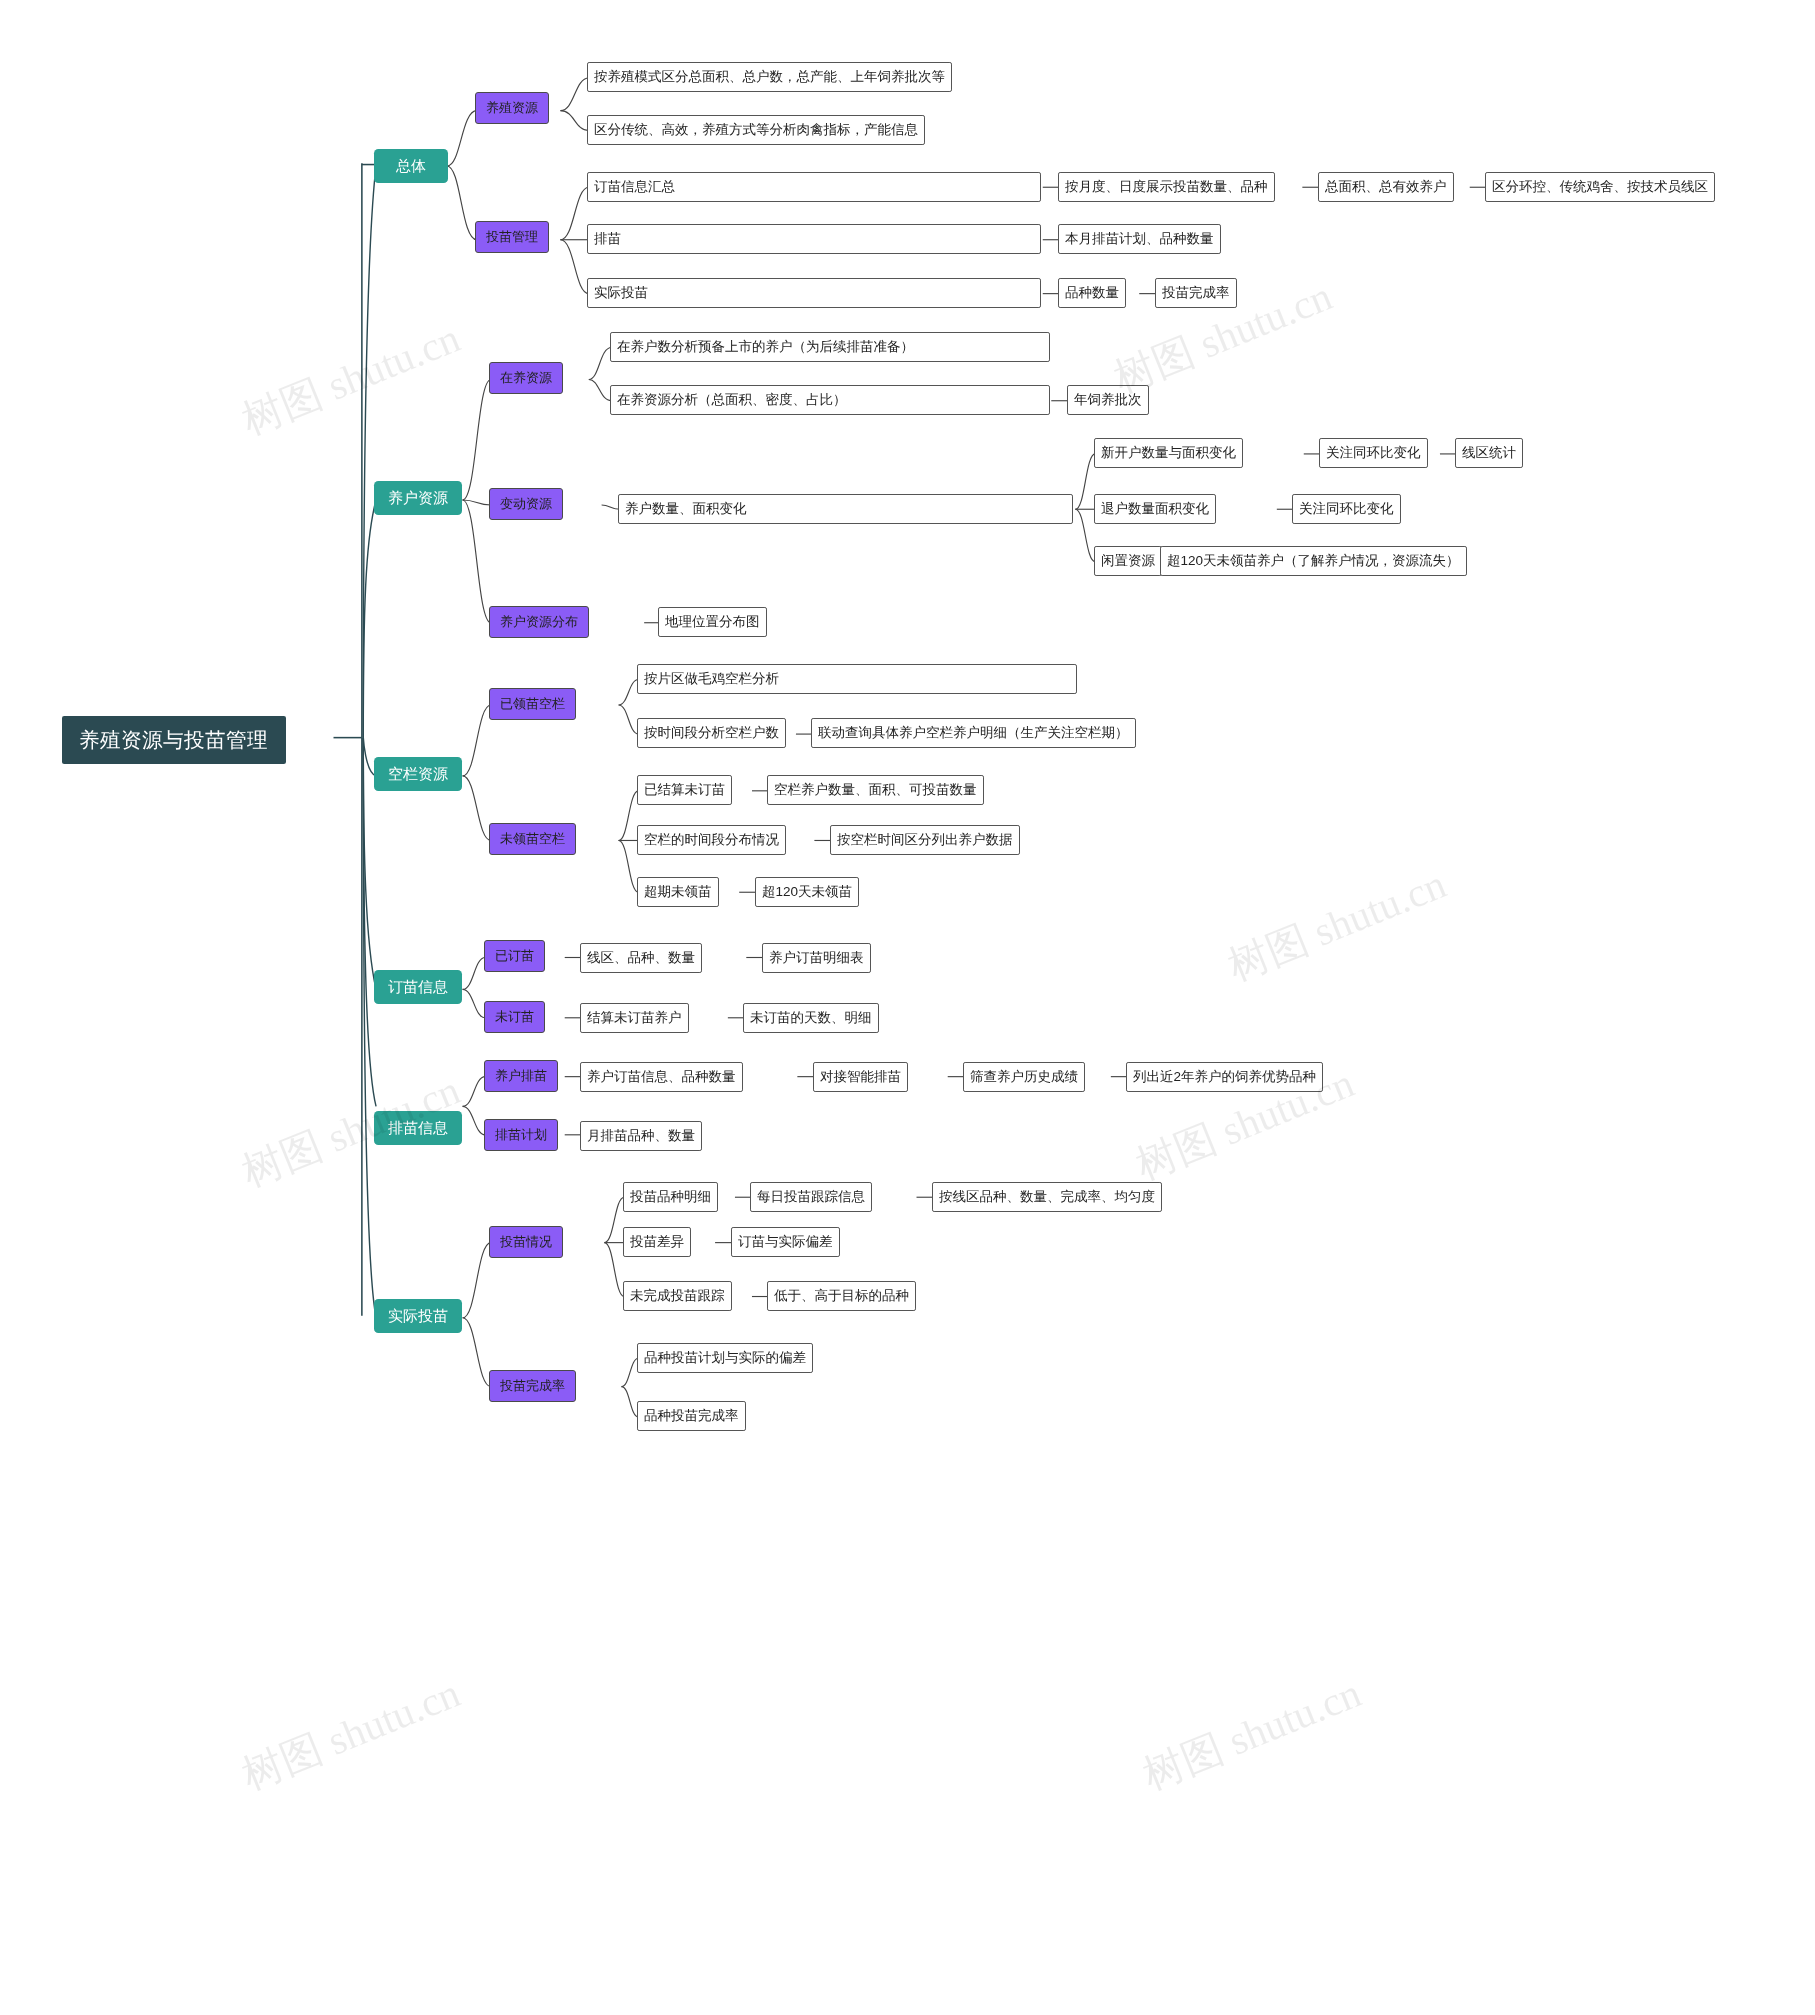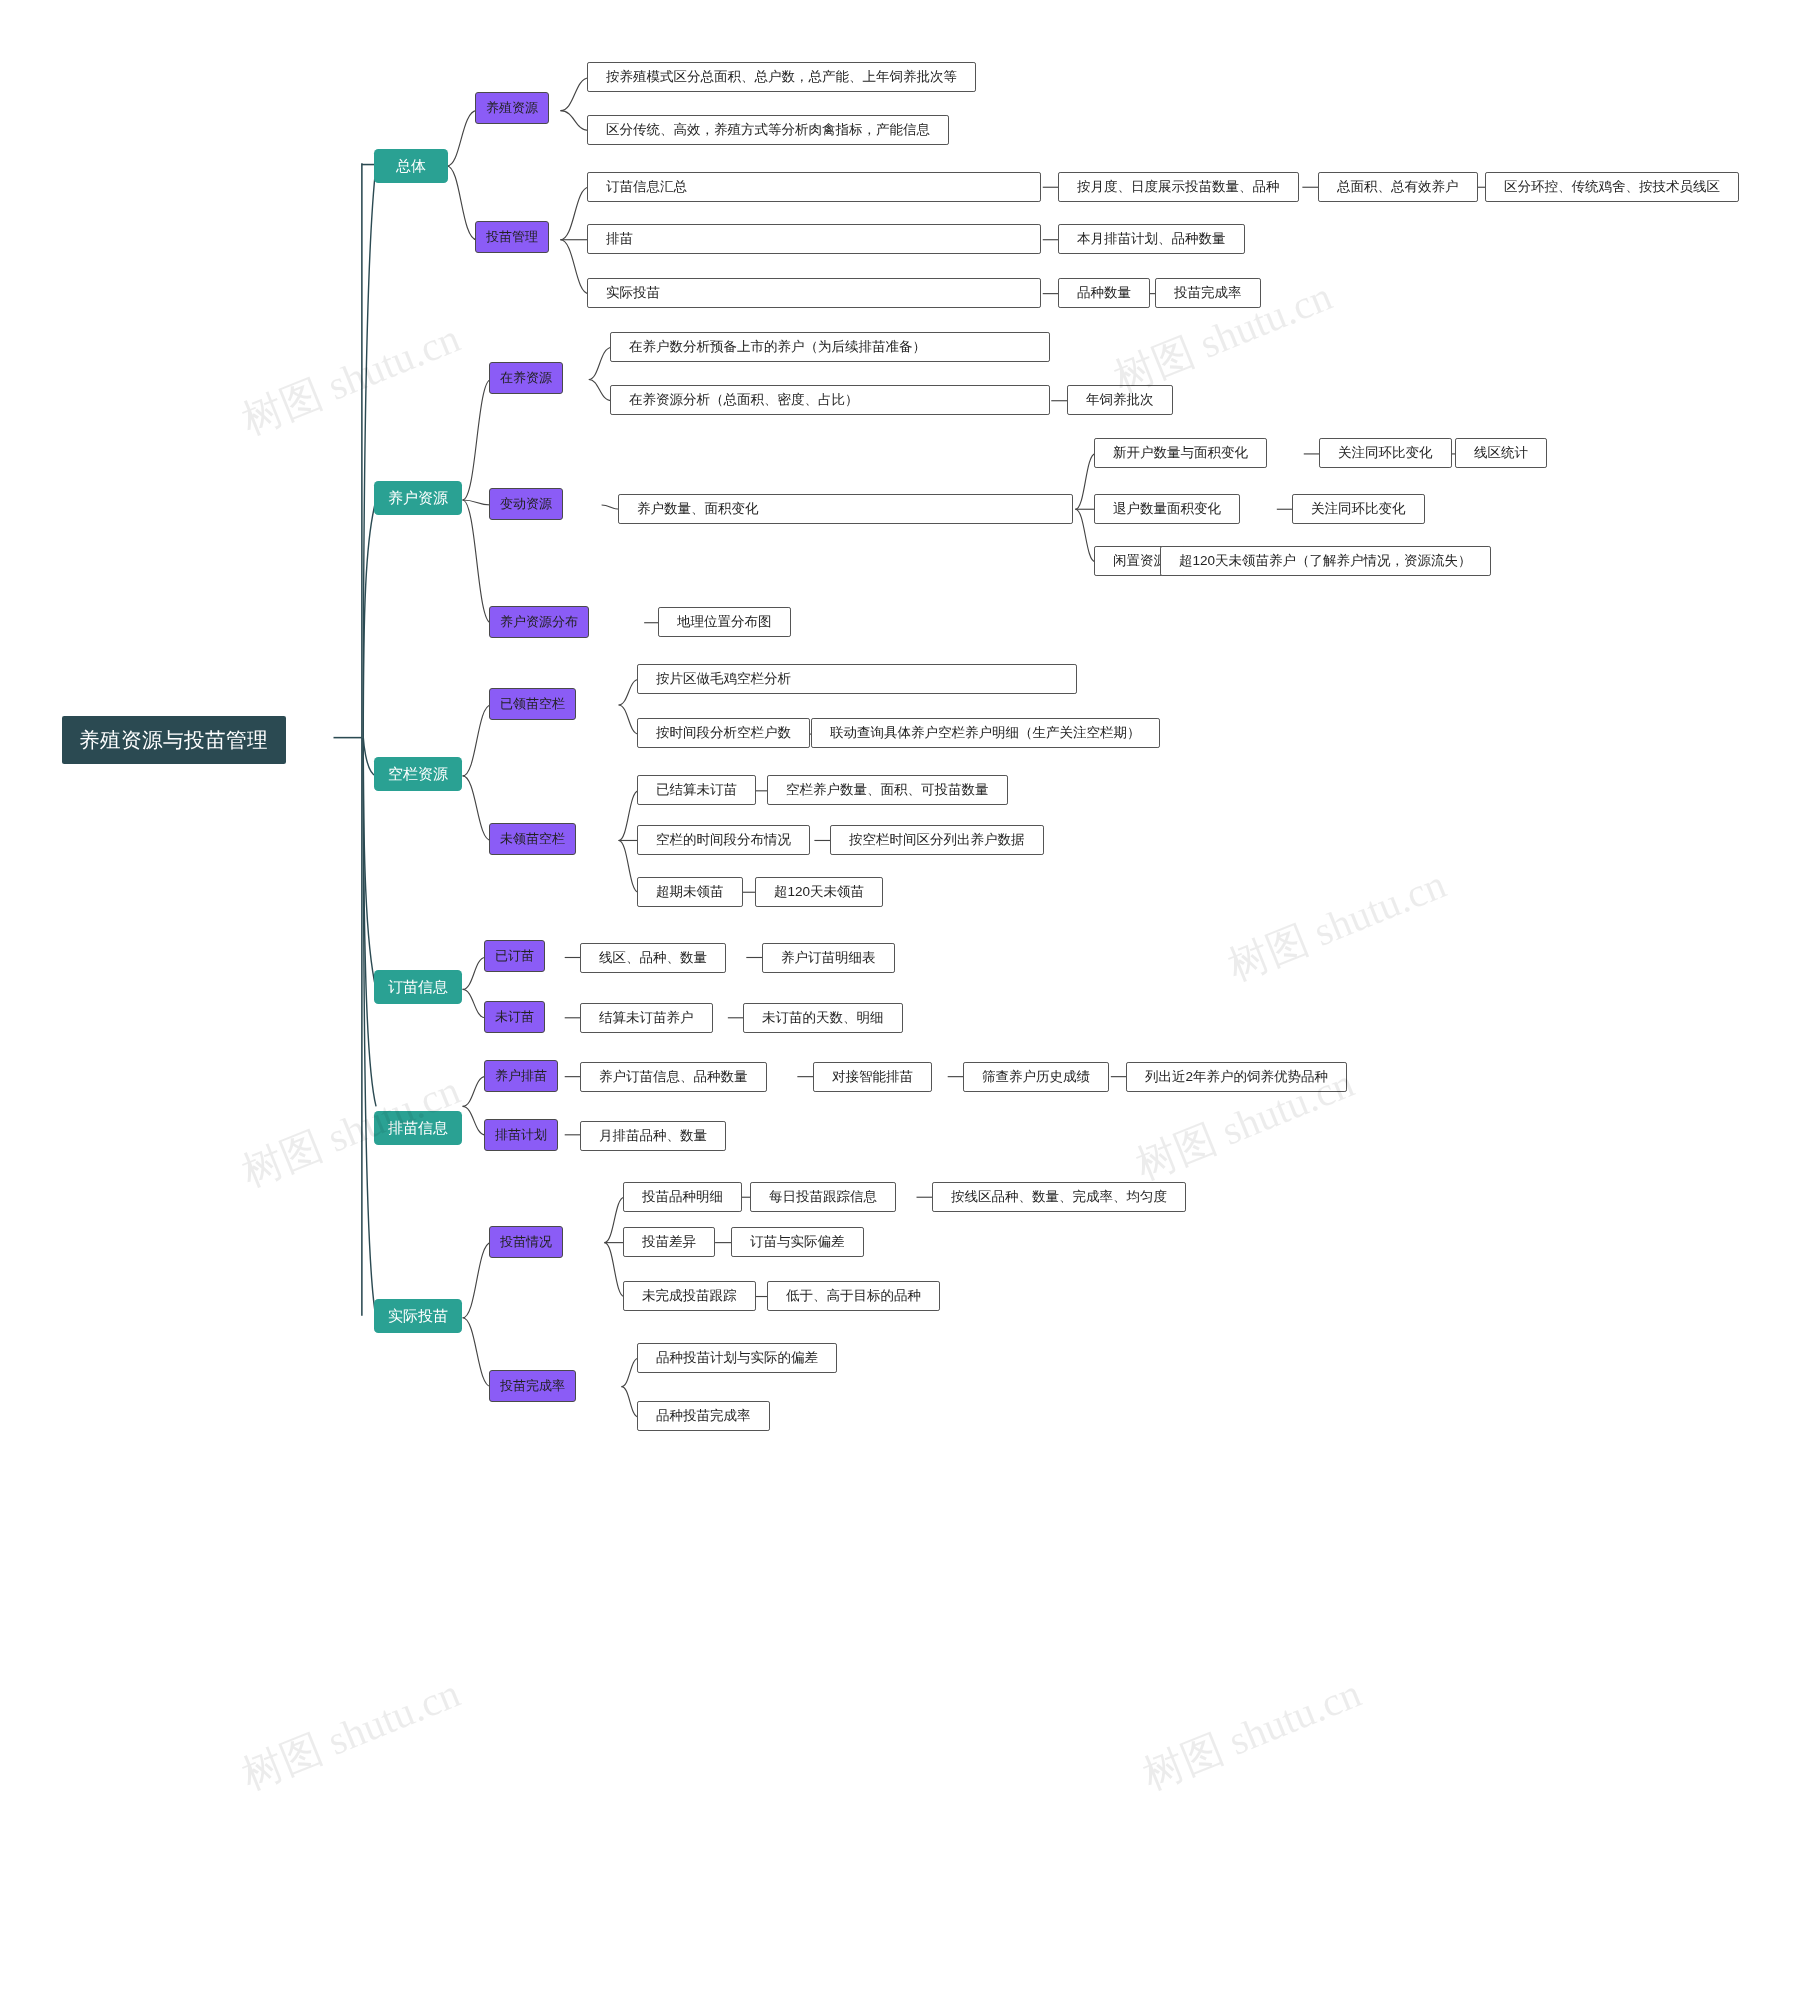--- a/index.html
+++ b/index.html
@@ -62,21 +62,21 @@
     border-radius: 3px;
     padding: 6.4px 10px;
   }
   
   .n-l3 {
     background: #ffffff;
     color: #222222;
     font-size: 13.5px;
     border: 0.9px solid #555555;
     border-radius: 2.1px;
-    padding: 5px 18px;
+    padding: 5px 6px;
   }
   
   .wm {
     position: absolute;
     color: #000000;
     opacity: 0.07;
     font-size: 41px;
     transform: rotate(-22deg);
     transform-origin: left top;
     white-space: nowrap;

